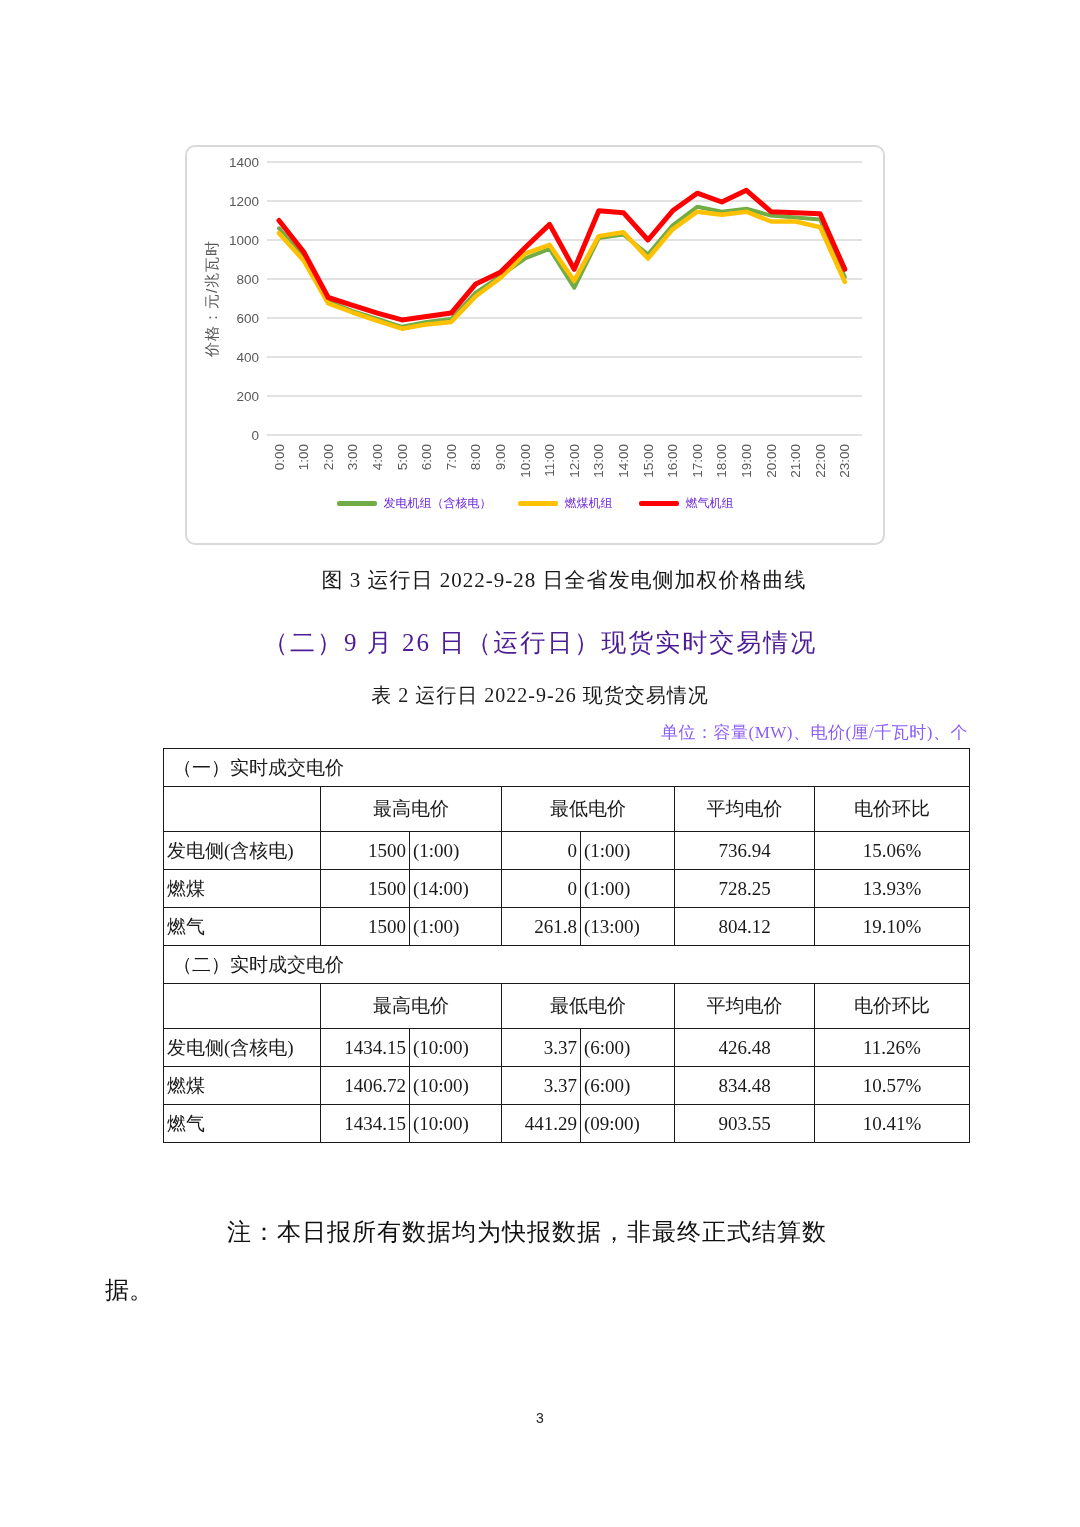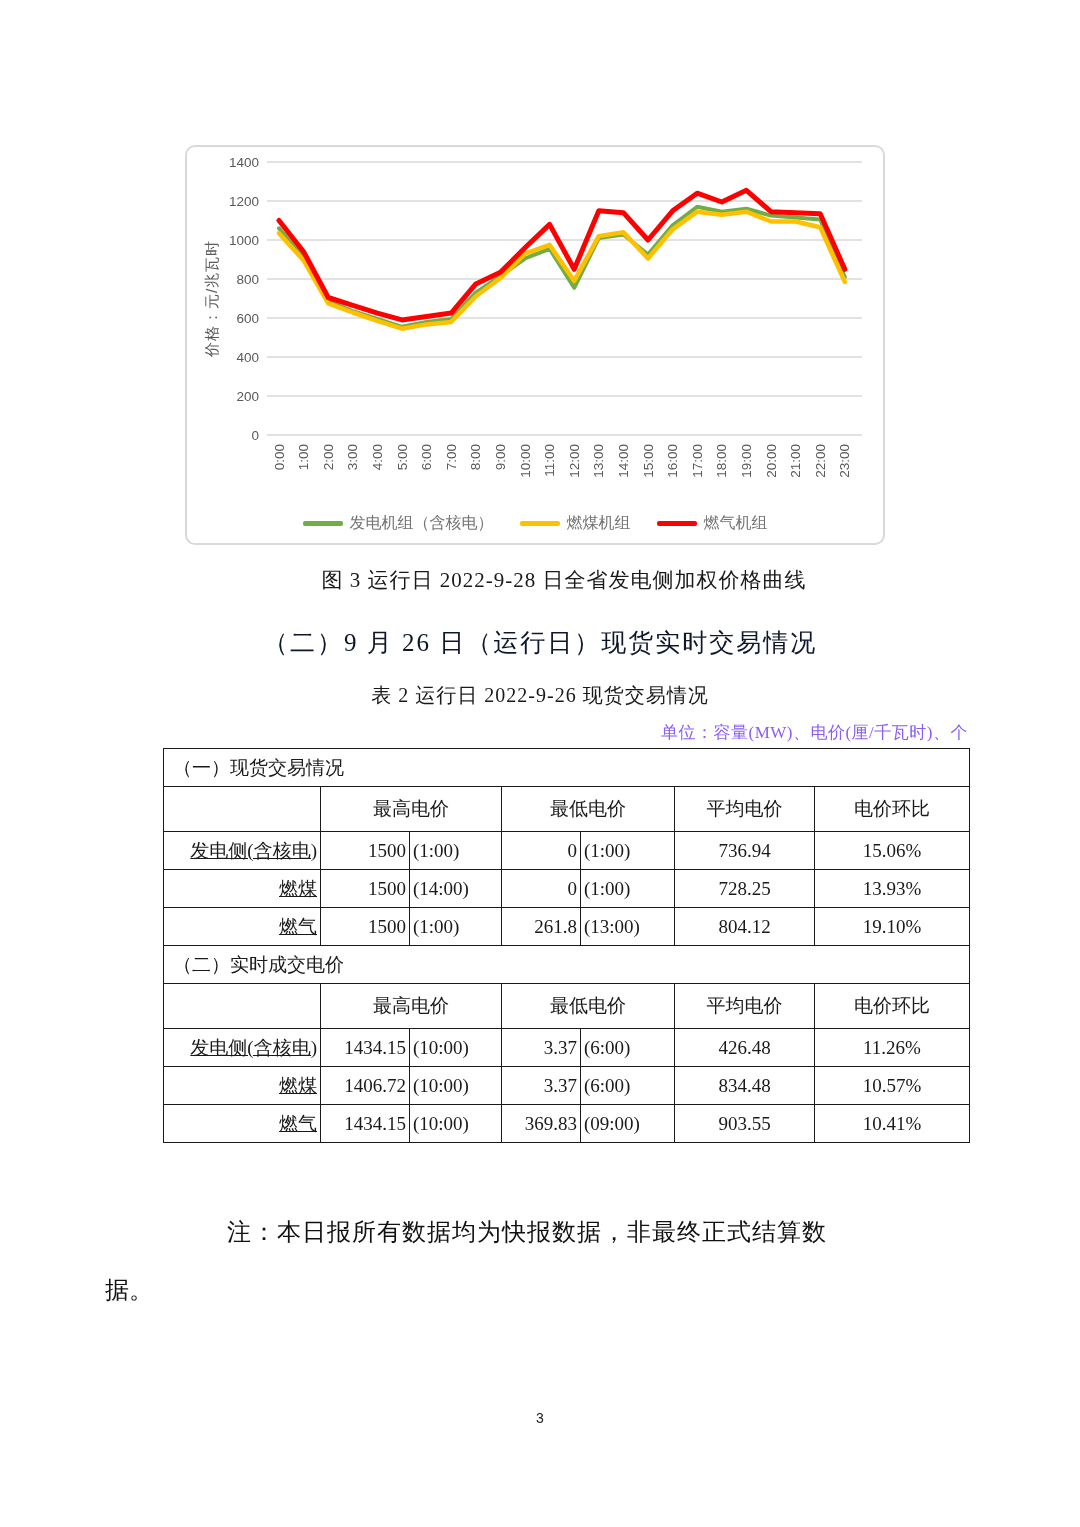--- a/index.html
+++ b/index.html
@@ -7,54 +7,54 @@
     position:relative;width:1080px;height:1527px;background:#ffffff;
     font-family:"Liberation Serif","DejaVu Serif",serif;color:#111;overflow:hidden;
   }
   
   .chart-box{
     position:absolute;left:185px;top:145px;width:700px;height:400px;
     background:#fff;border:2px solid #d9d9d9;border-radius:10px;box-sizing:border-box;
   }
   .chart-svg{display:block;width:696px;height:340px;}
   .legend{
-    display:flex;justify-content:center;align-items:center;gap:26px;margin-top:26px;
-    font-family:"Liberation Sans","DejaVu Sans",sans-serif;font-size:16px;color:#737373;
+    display:flex;justify-content:center;align-items:center;gap:26px;margin-top:8px;
+    font-family:"Liberation Sans","DejaVu Sans",sans-serif;font-size:12px;color:#6d28d9;
   }
   .legend-item{display:flex;align-items:center;gap:7px;}
   .legend-swatch{display:inline-block;width:40px;height:5px;border-radius:2px;background:#999;}
   
   .fig-caption{
     position:absolute;left:0;top:566px;width:1080px;text-align:center;
     font-size:21px;letter-spacing:1px;color:#1a1a1a;margin-left:24px;
   }
   .section-heading{
     position:absolute;left:0;top:626px;width:1080px;text-align:center;
-    font-size:25px;letter-spacing:2px;color:#0f172a;
+    font-size:25px;letter-spacing:2px;color:#4c1d95;
   }
   .table-caption{
     position:absolute;left:0;top:682px;width:1080px;text-align:center;
     font-size:20px;letter-spacing:1px;color:#1a1a1a;
   }
   .unit-note{
     position:absolute;right:112px;top:721px;font-size:17px;color:#8b5cf6;letter-spacing:0.5px;
   }
   
   table.price-table{
     position:absolute;left:163px;top:748px;width:806px;border-collapse:collapse;
     table-layout:fixed;font-size:19px;color:#1a1a1a;
   }
   .price-table td,.price-table th{
     border:1.5px solid #1a1a1a;padding:0 3px;font-weight:normal;box-sizing:border-box;
     overflow:hidden;white-space:nowrap;
   }
   .price-table tr.sec-row td{height:38px;text-align:left;padding-left:9px;}
   .price-table tr.head-row th{height:45px;text-align:center;border-radius:14px;}
   .price-table tr.data-row td{height:38px;}
-  .cell-label{text-align:right;padding:0 1px;text-decoration:underline;}
+  .cell-label{text-align:left;padding:0 1px;}
   .cell-val{text-align:right;padding-right:3px;}
   .cell-time{text-align:left;padding-left:3px;}
   .cell-mid{text-align:center;margin-left:16px;}
   
   .note-line1{
     position:absolute;left:105px;top:1216px;width:850px;font-size:24px;
     letter-spacing:1px;color:#111;text-indent:122px;
   }
   .note-line2{
     position:absolute;left:105px;top:1274px;width:850px;font-size:24px;color:#111;
@@ -142,21 +142,21 @@
       <col style="width:157px">
         <col style="width:89px">
         <col style="width:92px">
       <col style="width:79px">
         <col style="width:94px">
         <col style="width:140px">
         <col style="width:155px">
     </colgroup>
     <tbody>
       <tr class="sec-row">
-        <td colspan="7">（一）现货交易情况</td>
+        <td colspan="7">（一）实时成交电价</td>
       </tr>
       <tr class="head-row">
         <th></th>
         <th colspan="2">最高电价</th>
         <th colspan="2">最低电价</th>
         <th>平均电价</th>
         <th>电价环比</th>
       </tr>
       <tr class="data-row">
         <td class="cell-label">发电侧(含核电)</td>
@@ -210,21 +210,21 @@
         <td class="cell-time">(10:00)</td>
         <td class="cell-val">3.37</td>
         <td class="cell-time">(6:00)</td>
         <td class="cell-mid">834.48</td>
         <td class="cell-mid">10.57%</td>
       </tr>
       <tr class="data-row">
         <td class="cell-label">燃气</td>
         <td class="cell-val">1434.15</td>
         <td class="cell-time">(10:00)</td>
-        <td class="cell-val">369.83</td>
+        <td class="cell-val">441.29</td>
         <td class="cell-time">(09:00)</td>
         <td class="cell-mid">903.55</td>
         <td class="cell-mid">10.41%</td>
       </tr>
     </tbody>
   </table>
 
   <div class="note-line1">注：本日报所有数据均为快报数据，非最终正式结算数</div>
   <div class="note-line2">据。</div>
 

